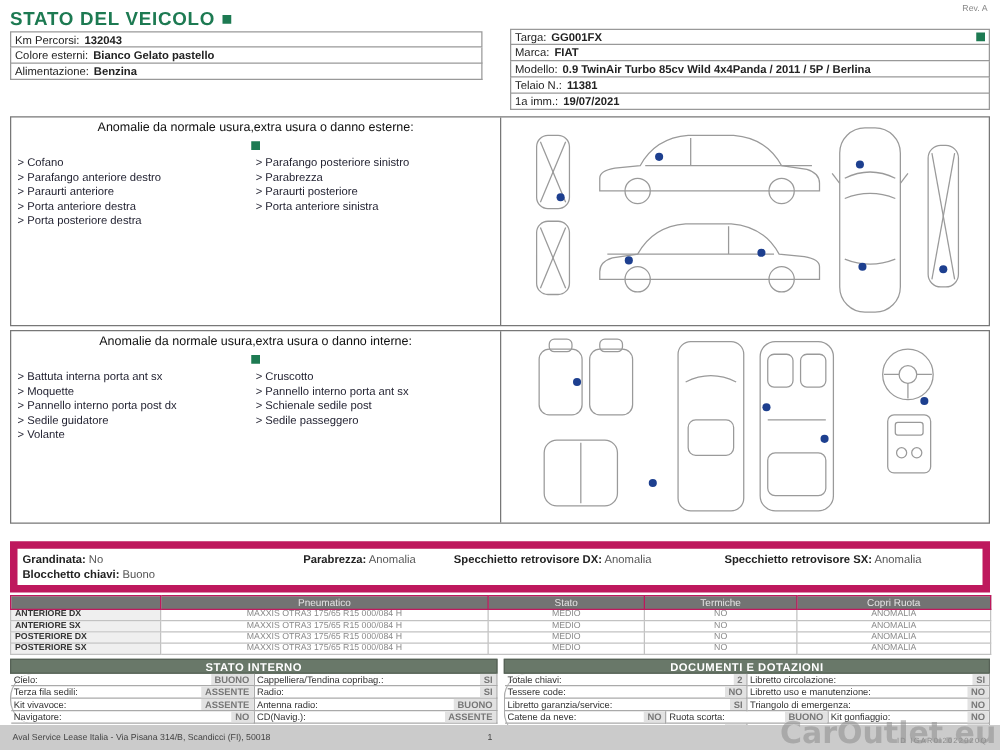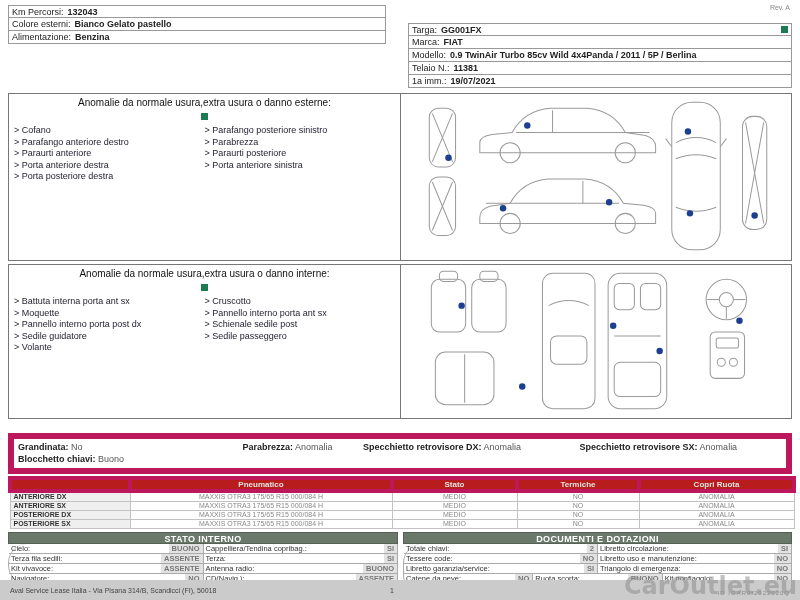--- a/index.html
+++ b/index.html
@@ -32,21 +32,21 @@
   .damage-dot { fill:#1d3f8f; stroke:none; }
 
   .summary { border:6px solid #be185d; margin:14px 8px 0; font-size:9px; padding:2px 4px 3px; }
   .sumrow { white-space:nowrap; line-height:12px; }
   .sumpair { display:inline-block; }
   .sumpair .lbl { font-weight:bold; color:#222; }
   .sumpair .val { color:#555; }
   .w1{width:222px;} .w2{width:118px;} .w3{width:214px;}
 
   table.tires { width:784px; margin:2px 8px 0; border-collapse:collapse; font-size:7px; table-layout:fixed; }
-  .tires th { background:#b91c1c; color:#e4e4e4; font-size:8px; font-weight:bold; height:11px; border:4px solid #be185d; }
+  .tires th { background:#737373; color:#e4e4e4; font-size:8px; font-weight:normal; height:11px; border:1px solid #be185d; }
   .tires td { border:1px solid #c2c2c2; height:9px; padding:0 3px; color:#8a8a8a; text-align:center; line-height:8px; overflow:hidden; white-space:nowrap; }
   .tires td.pos { color:#333; font-weight:bold; text-align:left; background:#efefef; }
 
   .bottom { display:flex; gap:5px; margin:3px 8px 0; align-items:flex-start;justify-content:space-between; }
   .btab { font-size:7.5px; }
   .btab.left { width:390px; }
   .btab.right { width:389px; }
   .band { background:#697869; color:#fff; font-weight:bold; font-size:9px; height:12px; line-height:12px;
           text-align:center; border:1px solid #566156; letter-spacing:.4px; }
   .btab-body { border-left:1px solid #aaa;border-radius:19px; }
@@ -66,20 +66,24 @@
 </style>
 </head>
 <body>
 
 <div class="page">
 
   <div class="rev">Rev. A</div>
 
   <div class="header">
     <div class="header-left">
+      <div class="title-row">
+        <span class="title">STATO DEL VEICOLO</span>
+        <span class="sq"></span>
+      </div>
       <div class="frows">
         <div class="frow">
           <span class="flbl">Km Percorsi:</span>
           <span class="fval">132043</span>
         </div>
         <div class="frow">
           <span class="flbl">Colore esterni:</span>
           <span class="fval">Bianco Gelato pastello</span>
         </div>
         <div class="frow">
@@ -323,21 +327,21 @@
             <span class="lbl">Cappelliera/Tendina copribag.:</span>
             <span class="val">SI</span>
           </div>
         </div>
         <div class="brow">
           <div class="bcell">
             <span class="lbl">Terza fila sedili:</span>
             <span class="val">ASSENTE</span>
           </div>
           <div class="bcell">
-            <span class="lbl">Terza:</span>
+            <span class="lbl">Radio:</span>
             <span class="val">SI</span>
           </div>
         </div>
         <div class="brow">
           <div class="bcell">
             <span class="lbl">Kit vivavoce:</span>
             <span class="val">ASSENTE</span>
           </div>
           <div class="bcell">
             <span class="lbl">Antenna radio:</span>

